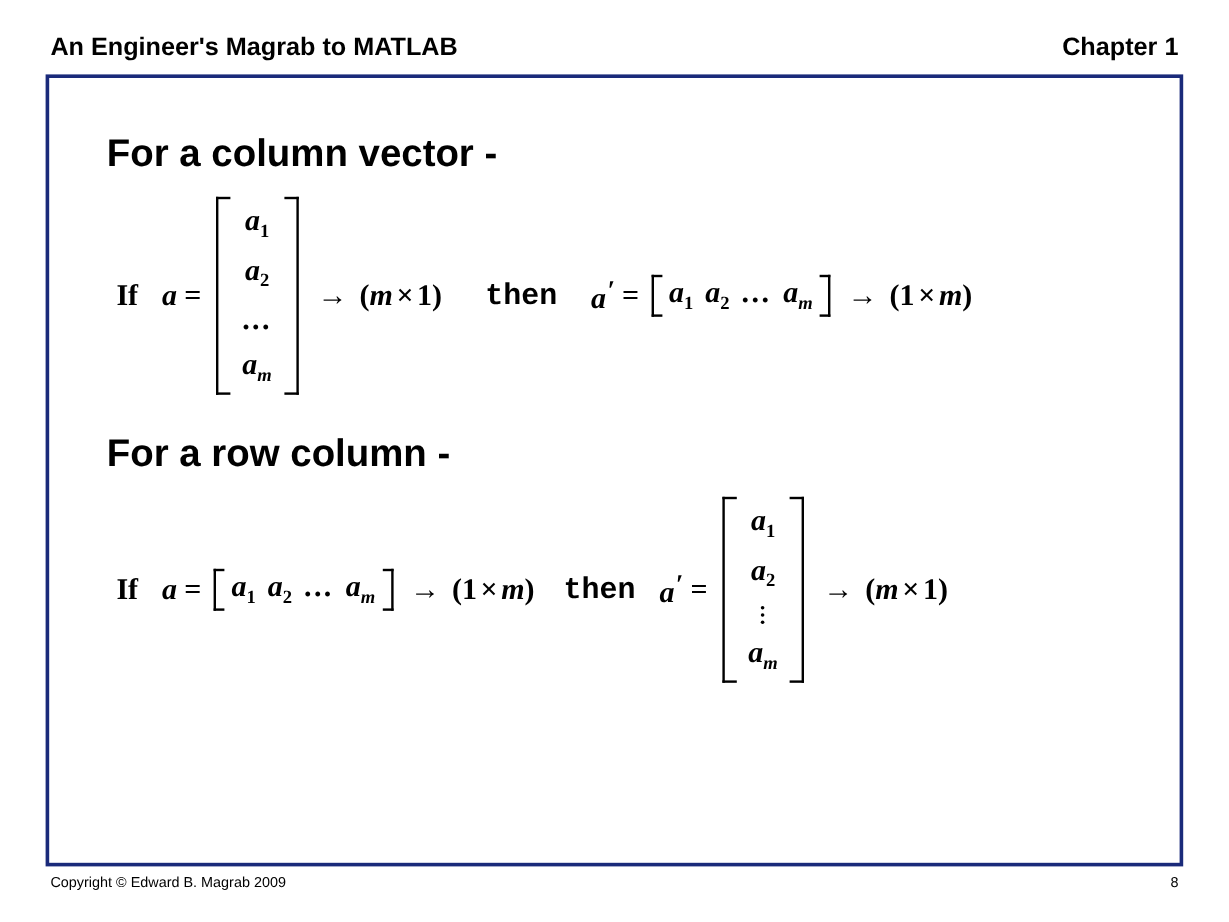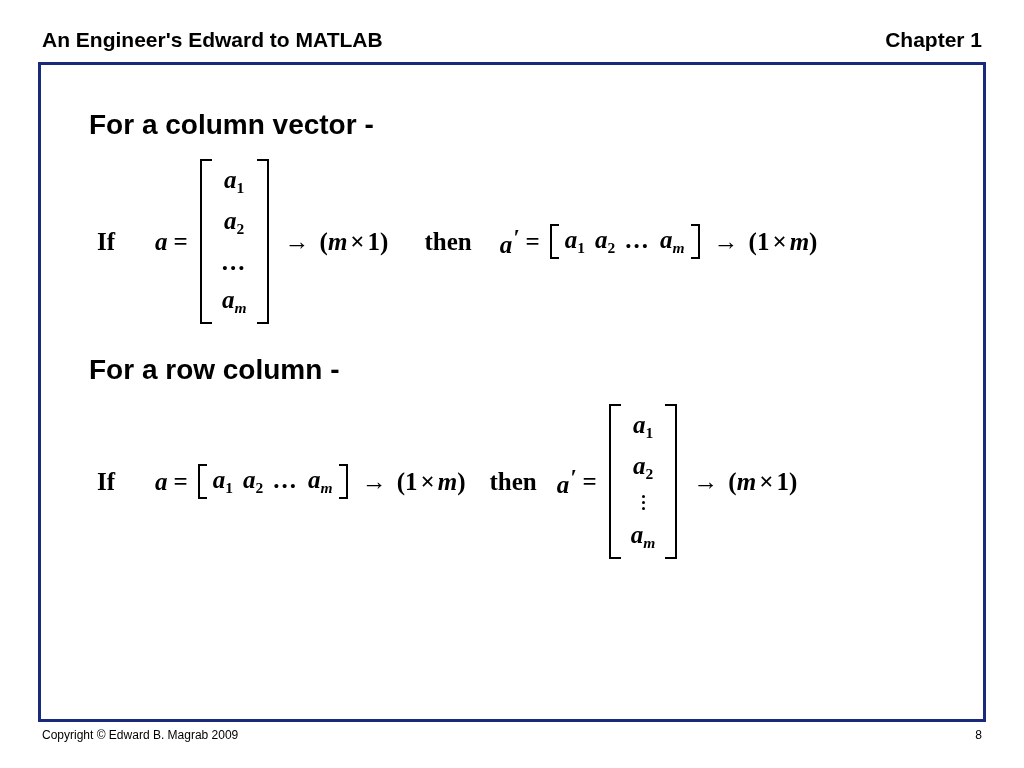--- a/index.html
+++ b/index.html
@@ -41,37 +41,37 @@
     position: absolute;
     top: 728px;
     left: 42px;
     right: 42px;
     display: flex;
     justify-content: space-between;
     font-size: 12px;
   }
   .heading {
     font-weight: bold;
-    font-size: 28px;
+    font-size: 32px;
     margin: 4px 0 18px 0;
     font-family: Arial, Helvetica, sans-serif;
   }
   
   .eqrow {
     display: flex;
     align-items: center;
     font-family: "Times New Roman", Times, serif;
     font-size: 25px;
     font-weight: bold;
     margin-left: 8px;
     margin-bottom: 30px;
     white-space: nowrap;
   }
   .eqrow .lbl {
-    margin-right: 40px;
+    margin-right: 20px;
   }
   .eqrow .arrow {
     margin: 0 10px;
     font-weight: normal;
   }
   .eqrow .dim {
     
   }
   .ital { font-style: italic; }
   .sub {
@@ -145,32 +145,33 @@
   .rowvec .cells {
     display: flex;
     flex-direction: row;
     align-items: baseline;
     padding: 2px 6px;
     gap: 10px;
     font-size: 25px;
   }
   .then {
     margin: 0 28px 0 36px;
+    font-family: Liberation Mono, monospace;
   }
   .eq {
     margin: 0 6px;
   }
 </style>
 </head>
 <body>
 
 <div class="page">
 
   <div class="header">
-    <span>An Engineer's Edward to MATLAB</span>
+    <span>An Engineer's Magrab to MATLAB</span>
     <span>Chapter 1</span>
   </div>
 
   <div class="frame">
 
     <div class="heading">For a column vector -</div>
 
     <div class="eqrow">
       <span class="lbl">If</span>
 

